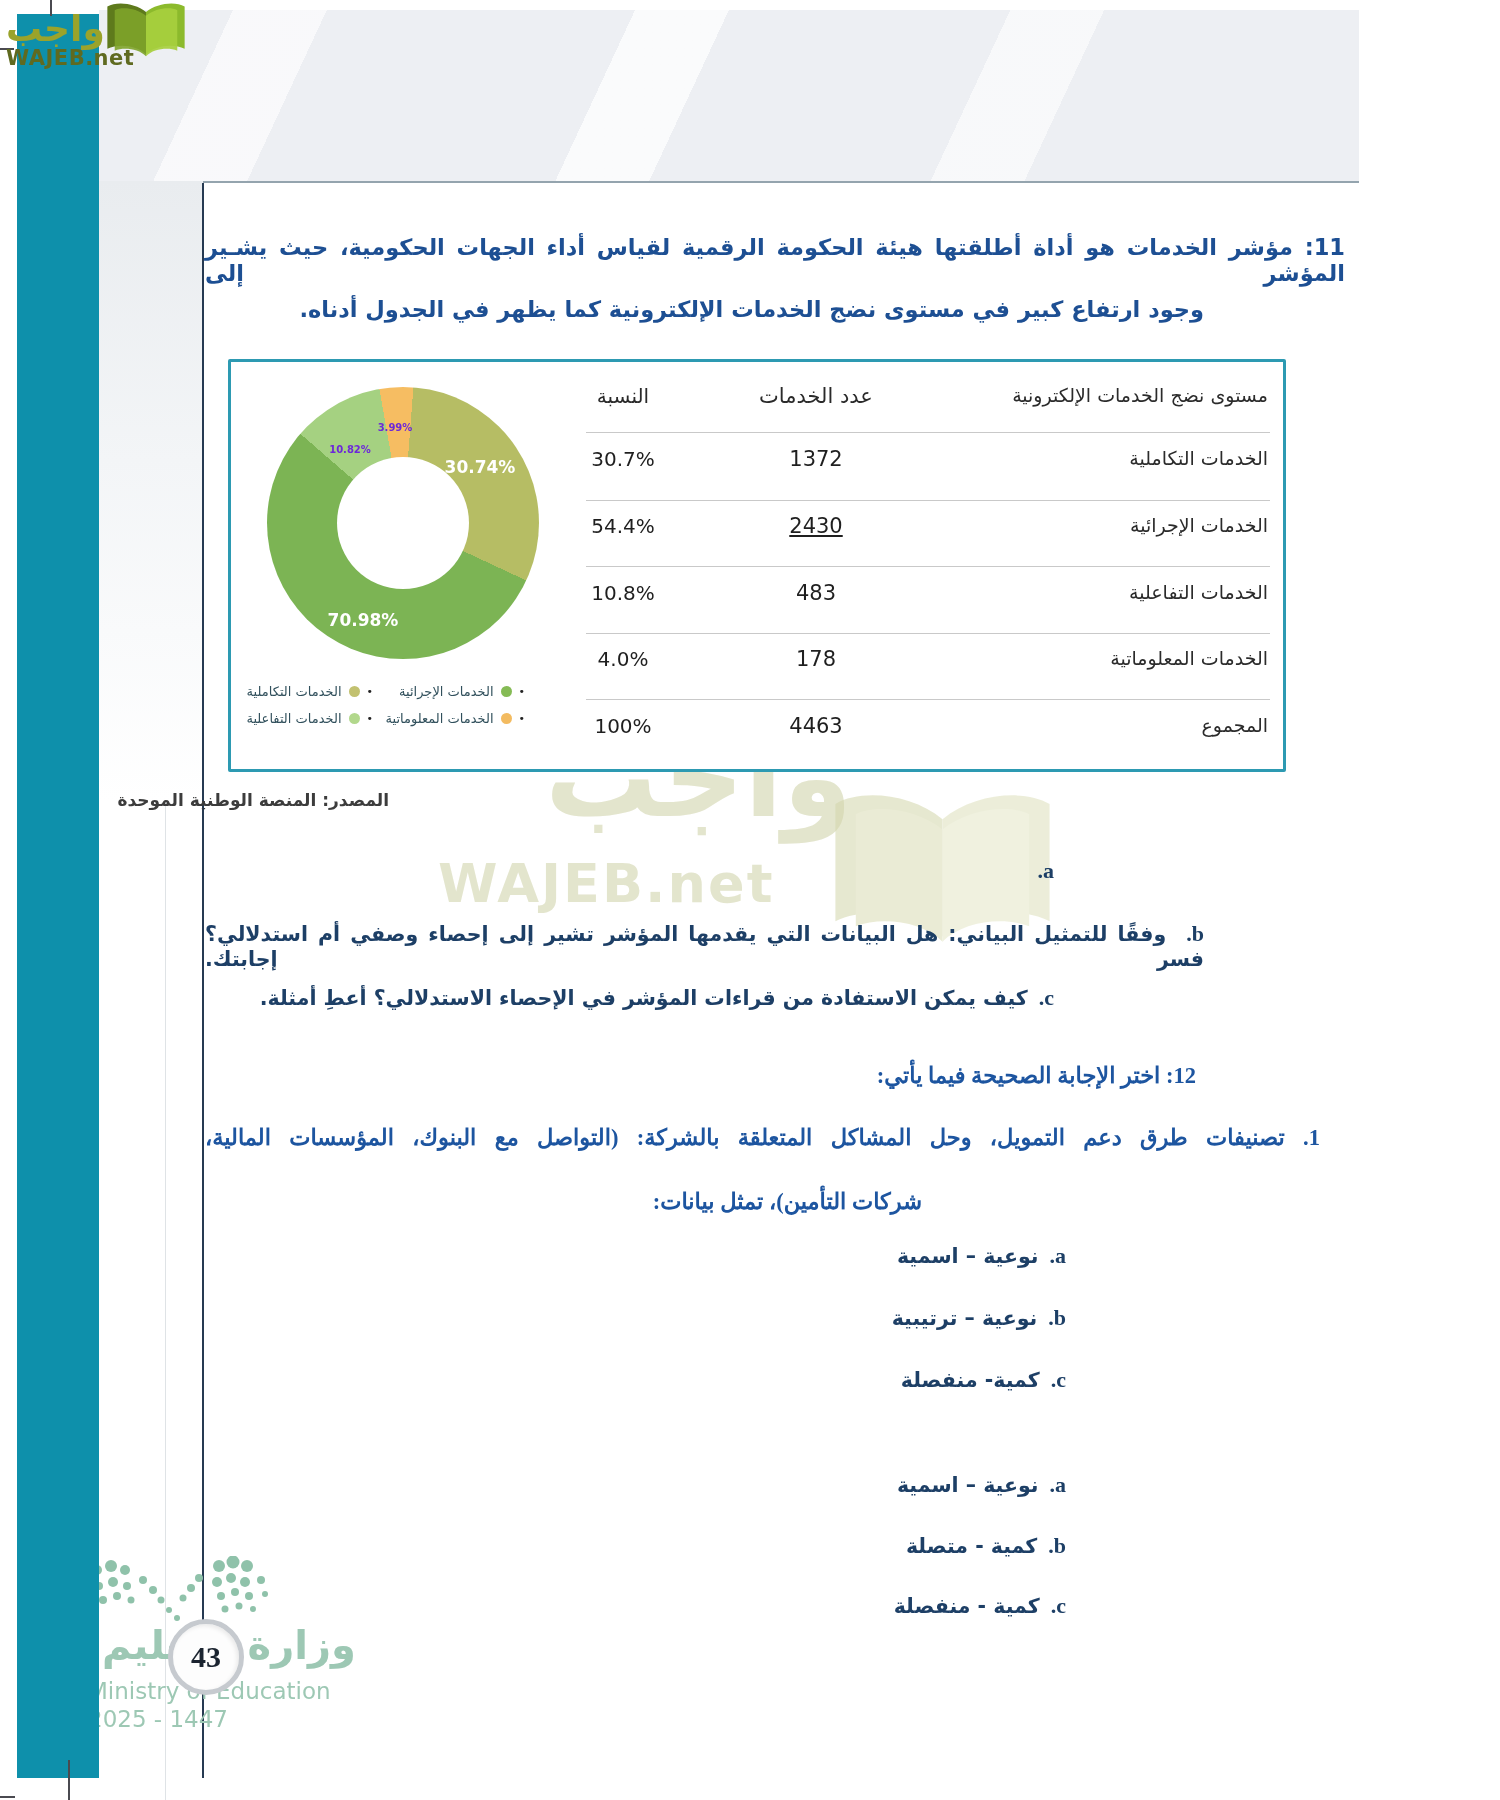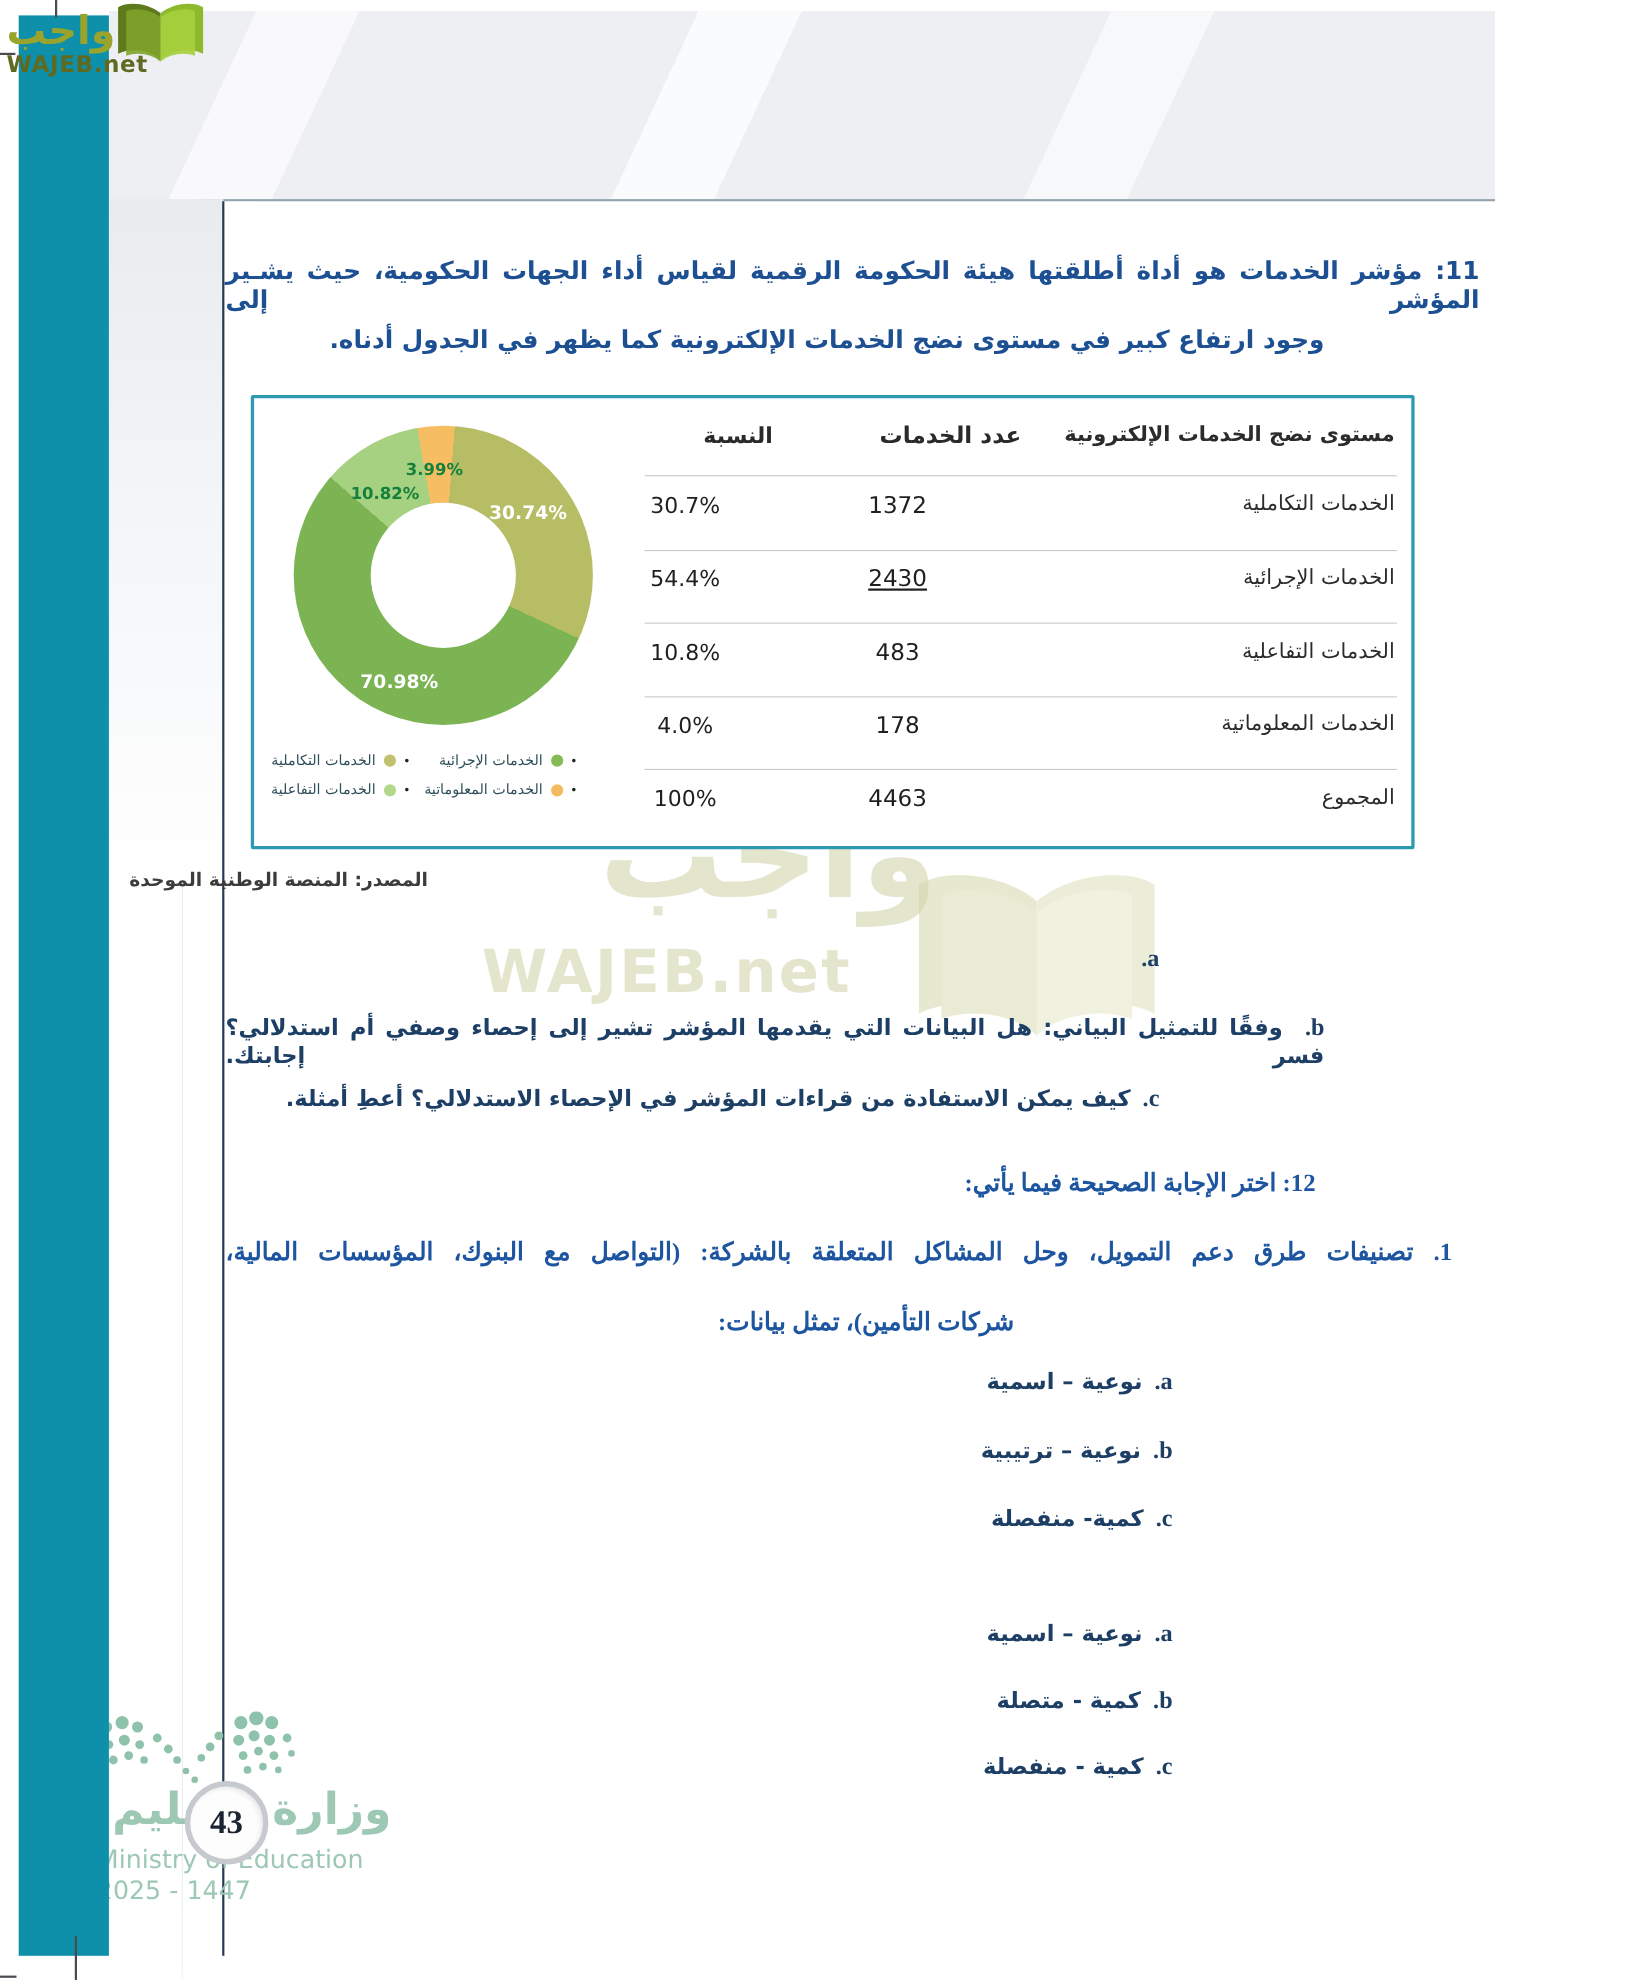--- a/index.html
+++ b/index.html
@@ -37,37 +37,37 @@
   .subq .lt{font-family:"Liberation Serif",serif;font-size:22px;font-weight:bold;}
   .subq.wide{display:block;text-align:justify;text-align-last:justify;}
   .subq.wide .lt{margin-left:10px;}
   .blue{color:#1d55a0;font-family:Liberation Serif, serif;}
   .opt{position:absolute;z-index:2;display:flex;direction:rtl;align-items:baseline;gap:11px;
        color:#1d3f66;font-weight:bold;font-size:20.5px;white-space:nowrap;}
   .opt .lt{font-family:"Liberation Serif",serif;font-size:22px;font-weight:bold;}
   
   .tbox{position:absolute;left:228px;top:359px;width:1052px;height:407px;z-index:2;
         background:#fff;border:3px solid #2d9ab2;border-radius:2px;}
-  .thead{position:absolute;font-size:20px;font-weight:700;color:#2a2a2a;direction:rtl;white-space:nowrap;margin-left:48px;}
+  .thead{position:absolute;font-size:20px;font-weight:400;color:#2a2a2a;direction:rtl;white-space:nowrap;}
   .tcell{position:absolute;font-size:20px;color:#1f1f1f;direction:rtl;white-space:nowrap;}
   .tsep{position:absolute;left:355px;width:684px;height:1px;background:#c9c9c9;}
   .col-pct{left:392px;transform:translateX(-50%);}
   .col-num{left:585px;transform:translateX(-50%);font-size:21px;}
   .col-cat{right:15px;text-align:right;font-size:19px;color:#2b2b2b;}
   
   .donut{position:absolute;left:36px;top:25px;width:272px;height:272px;border-radius:50%;
     background:conic-gradient(from -10deg,
       #f6bd62 0deg 14.4deg,
       #b6bd64 14.4deg 125deg,
       #7cb454 125deg 321deg,
       #a5d181 321deg 360deg);}
   .donut::after{content:"";position:absolute;left:70px;top:70px;width:132px;height:132px;
       border-radius:50%;background:#fff;}
-  .dlabel{position:absolute;transform:translate(-50%,-50%);font-weight:bold;font-size:15px;
-      color:#15803d;z-index:3;white-space:nowrap;}
+  .dlabel{position:absolute;transform:translate(-50%,-50%);font-weight:bold;font-size:10px;
+      color:#6d28d9;z-index:3;white-space:nowrap;}
   .dlabel.w{color:#ffffff;font-size:17px;}
   
   .lgrow-item{position:absolute;display:flex;direction:ltr;justify-content:flex-end;
       align-items:center;gap:7px;height:20px;}
   .lgl{font-size:13px;color:#31505c;direction:rtl;white-space:nowrap;}
   .lgd{width:11px;height:11px;border-radius:50%;display:inline-block;}
   .lgb{font-size:11px;color:#222;line-height:11px;}
   
   .source{position:absolute;top:790px;right:970px;z-index:2;direction:rtl;white-space:nowrap;
       font-size:17px;font-weight:bold;color:#3c3c3c;}

